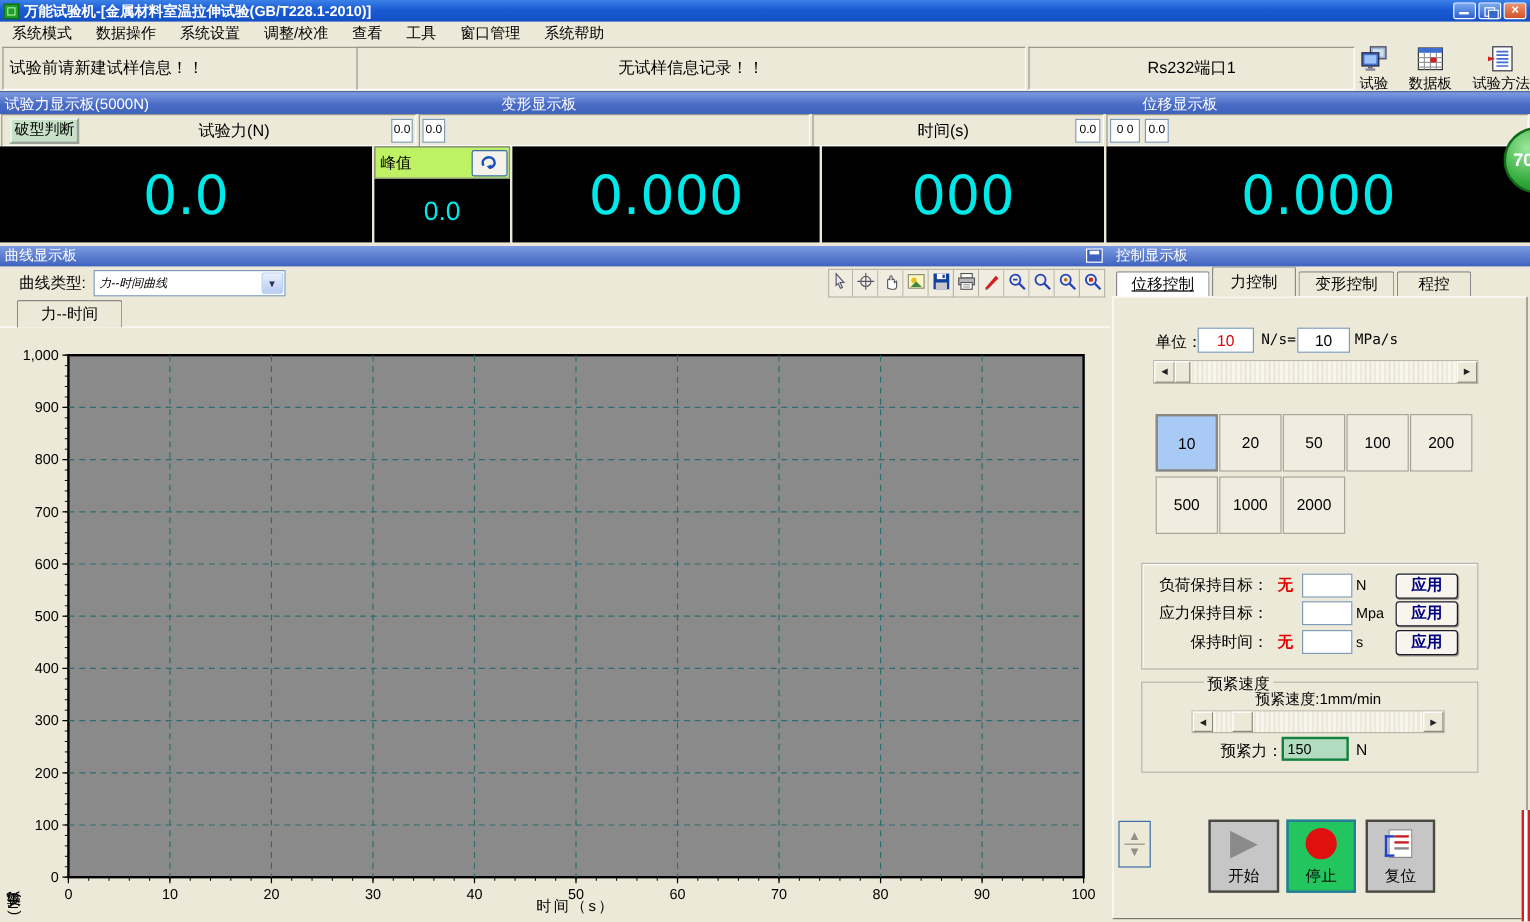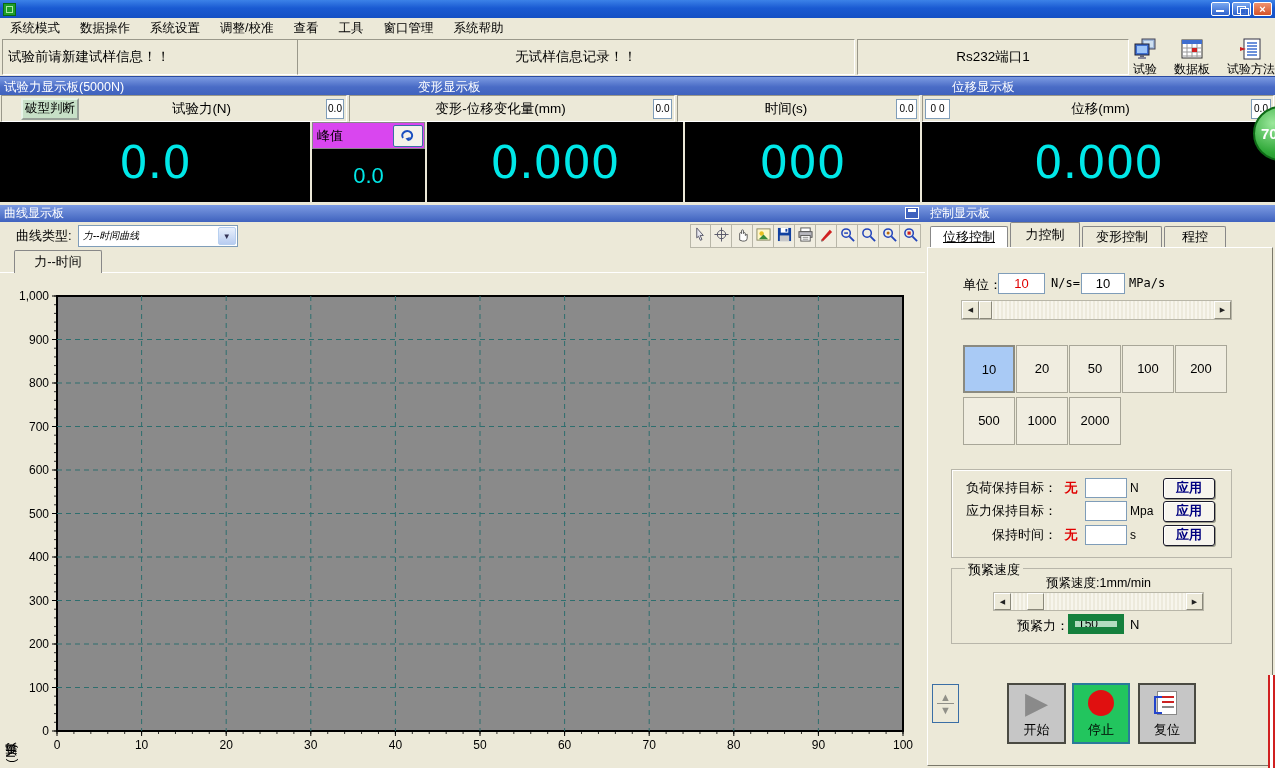--- a/index.html
+++ b/index.html
@@ -44,31 +44,31 @@
     background:linear-gradient(180deg,#7C9BE2 0%,#4A6CC6 55%,#3F62BE 100%);
     border-top:1px solid #2A4AA0; color:#fff; font-size:12.5px; }
   #panelheaders span { position:absolute; top:2px; }
 
   
   .lrsec { top:95px; height:27px; border:1px solid; border-color:#9a988a #fff #fff #9a988a;
     display:flex; align-items:center; background:#ECE9D8; }
   .lrlabel { flex:1; text-align:center; font-size:13.5px; }
   .vbox { background:#fff; border:1px solid #7F9DB9; font-size:10px; text-align:center;
     height:20px; line-height:18px; margin:0 2px; }
-  #break-btn { width:58px; height:22px; margin-left:19px; background:#C7E0C7;
+  #break-btn { width:58px; height:22px; margin-left:6px; background:#C7E0C7;
     border:2px outset #E8F4E8; font-size:12.5px; text-align:center; line-height:17px; cursor:pointer; }
 
   
   .led { top:122px; height:80px; background:#000; color:#00E8E8;
     display:flex; align-items:center; justify-content:center;
     font-family:"DejaVu Sans","Liberation Sans",sans-serif; font-size:45px; }
   #led1 { left:0; width:310px; } #led2 { left:427px; width:256px; }
   #led3 { left:685px; width:235px; } #led4 { left:922px; width:353px; }
   #peakpanel { left:312px; top:122px; width:113px; height:80px; background:#000; }
-  #peakhead { position:absolute; left:0; top:0; width:113px; height:27px; background:#d946ef;
+  #peakhead { position:absolute; left:0; top:0; width:113px; height:27px; background:#bef264;
     display:flex; align-items:center; border:1px solid #888;justify-content:flex-end; }
   #peakhead .pklabel { font-size:13px; margin-left:4px; flex:1; }
   #peak-refresh { width:30px; height:22px; margin-right:1px; background:#F4F2EA;
     border:1px solid #3A6EA5; border-radius:2px; display:flex; align-items:center; justify-content:center; cursor:pointer; }
   #peakvalue { position:absolute; left:0; top:27px; width:113px; height:53px; color:#00E8E8;
     display:flex; align-items:center; justify-content:center; font-size:22px; }
   #badge70 { left:1253px; top:106px; width:55px; height:55px; border-radius:50%;
     background:radial-gradient(circle at 35% 30%,#9CE89C,#2FA838 60%,#187A20);
     border:2px solid #0E6A16; color:#fff; font-weight:bold; font-size:15px;
     display:flex; align-items:center; padding-left:6px; z-index:5; }
@@ -140,24 +140,24 @@
   .holdrow .hlabel { width:100px; text-align:right; font-size:13px; }
   .holdrow .hstatus { width:28px; text-align:center; font-size:13px; font-weight:bold; }
   .holdrow .hinput { width:42px; height:20px; background:#fff; border:1px solid #7F9DB9; font-size:12px; }
   .holdrow .hunit { width:28px; padding-left:3px; font-size:12px; }
   .apply-btn { width:52px; height:21px; margin-left:8px; background:#F7F5EE; color:#000080;
     font-weight:bold; font-size:13px; border:1px solid #1a1a2a; border-radius:3px;
     box-shadow:inset 1px 1px 0 #fff, 1px 1px 0 #9a9a8a; cursor:pointer; line-height:17px; text-align:center; }
 
   
   #prebox { left:951px; top:568px; width:281px; height:76px; border:1px solid #b8b6aa; }
-  #prelegend { left:965px; top:561px; background:#ECE9D8; padding:0 3px; font-size:13px; }
+  #prelegend { left:1003px; top:561px; background:#ECE9D8; padding:0 3px; font-size:13px; }
   #prespeed { left:993px; top:575px; width:211px; text-align:center; font-size:12.5px; }
   #preforce-input { left:1068px; top:614px; width:56px; height:20px; background:#B2DCC0;
-    border:7px solid #15803d; font-size:12px; padding-left:3px; }
+    border:2px solid #15803d; font-size:12px; padding-left:3px; }
 
   
   #updown-btn { left:932px; top:684px; width:27px; height:39px; background:#ECE9D8;
     border:1px solid #3A6EA5; display:flex; flex-direction:column; align-items:center;
     justify-content:center; color:#909088; font-size:11px; line-height:10px; cursor:pointer; }
   #updown-btn .sep { width:17px; height:1px; background:#909088; margin:1px 0; }
   .action { top:683px; width:59px; height:61px; border:2px solid #4a4a42; background:#C6C6C6;
     display:flex; flex-direction:column; align-items:center; justify-content:flex-end;
     padding-bottom:3px; font-size:13px; cursor:pointer; }
   .action .aicon { flex:1; display:flex; align-items:center; justify-content:center; width:100%; }
@@ -173,20 +173,21 @@
     background:#cc2222; box-shadow:0 5px 0 #cc2222, 0 10px 0 #888; }
 
   #red-edge { left:1268px; top:675px; width:7px; height:93px; background:#fff;
     border-left:2px solid #D02020; border-right:2px solid #D02020; }
 </style>
 </head>
 <body>
 
 <div id="titlebar" class="abs">
   <span id="app-icon"></span>
+  <span>万能试验机-[金属材料室温拉伸试验(GB/T228.1-2010)]</span>
   <span style="flex:1"></span>
   <span class="wbtn" id="btn-min"></span>
   <span class="wbtn" id="btn-restore"></span>
   <span class="wbtn close">×</span>
 </div>
 
 <div id="menubar" class="abs">
     <span class="menu-item">系统模式</span>
     <span class="menu-item">数据操作</span>
     <span class="menu-item">系统设置</span>
@@ -236,30 +237,28 @@
   <span style="left:418px">变形显示板</span>
   <span style="left:952px">位移显示板</span>
 </div>
 
 <div class="lrsec abs" style="left:1px;width:346px">
   <div id="break-btn">破型判断</div>
   <div class="lrlabel">试验力(N)</div>
   <div class="vbox" style="width:18px">0.0</div>
 </div>
 <div class="lrsec abs" style="left:349px;width:326px">
-  <div class="lrlabel">变形-位移变化量(mm)</div>
   <div class="vbox" style="width:19px">0.0</div>
 </div>
 <div class="lrsec abs" style="left:677px;width:243px">
   <div class="lrlabel">时间(s)</div>
   <div class="vbox" style="width:21px">0.0</div>
 </div>
 <div class="lrsec abs" style="left:922px;width:352px">
   <div class="vbox" style="width:25px">0 0</div>
-  <div class="lrlabel">位移(mm)</div>
   <div class="vbox" style="width:20px">0.0</div>
 </div>
 
 <div id="led1" class="led abs" style="color: rgb(0, 232, 232);">0.0</div>
 <div id="peakpanel" class="abs">
   <div id="peakhead">
     <span class="pklabel">峰值</span>
     <span id="peak-refresh">
       <svg width="16" height="13" viewBox="0 0 16 13">
         <path d="M3 9 A5 4.5 0 1 1 8 11" fill="none" stroke="#1A4FC0" stroke-width="2"></path>
@@ -522,20 +521,21 @@
       <line x1="54" y1="83.90000000000003" x2="57" y2="83.90000000000003" stroke="#000" stroke-width="0.8"></line>
       <line x1="54" y1="75.19999999999999" x2="57" y2="75.19999999999999" stroke="#000" stroke-width="0.8"></line>
       <line x1="54" y1="66.5" x2="57" y2="66.5" stroke="#000" stroke-width="0.8"></line>
       <line x1="54" y1="57.799999999999955" x2="57" y2="57.799999999999955" stroke="#000" stroke-width="0.8"></line>
       <line x1="54" y1="49.10000000000002" x2="57" y2="49.10000000000002" stroke="#000" stroke-width="0.8"></line>
       <line x1="54" y1="40.400000000000034" x2="57" y2="40.400000000000034" stroke="#000" stroke-width="0.8"></line>
       <line x1="54" y1="31.69999999999999" x2="57" y2="31.69999999999999" stroke="#000" stroke-width="0.8"></line>
       <line x1="54" y1="23" x2="57" y2="23" stroke="#000" stroke-width="0.8"></line>
     </svg>
   <div id="chart-ylab">试验力(N)</div>
+  <div id="chart-xlab">时间（s）</div>
 </div>
 
 <div id="ctrl-header" class="abs">
   <span>控制显示板</span>
 </div>
 <div id="ctrl-tabs" class="abs">
     <div class="ctab abs white" style="left: 5px; top: 4px; width: 78px; height: 21px; line-height: 20px; position: absolute; text-decoration: underline;">位移控制</div>
     <div class="ctab abs" style="left: 85px; top: 0px; width: 70px; height: 25px; line-height: 24px; position: absolute; z-index: 2;">力控制</div>
     <div class="ctab abs" style="left: 157px; top: 4px; width: 80px; height: 21px; line-height: 20px; position: absolute;">变形控制</div>
     <div class="ctab abs" style="left: 239px; top: 4px; width: 62px; height: 21px; line-height: 20px; position: absolute;">程控</div>

